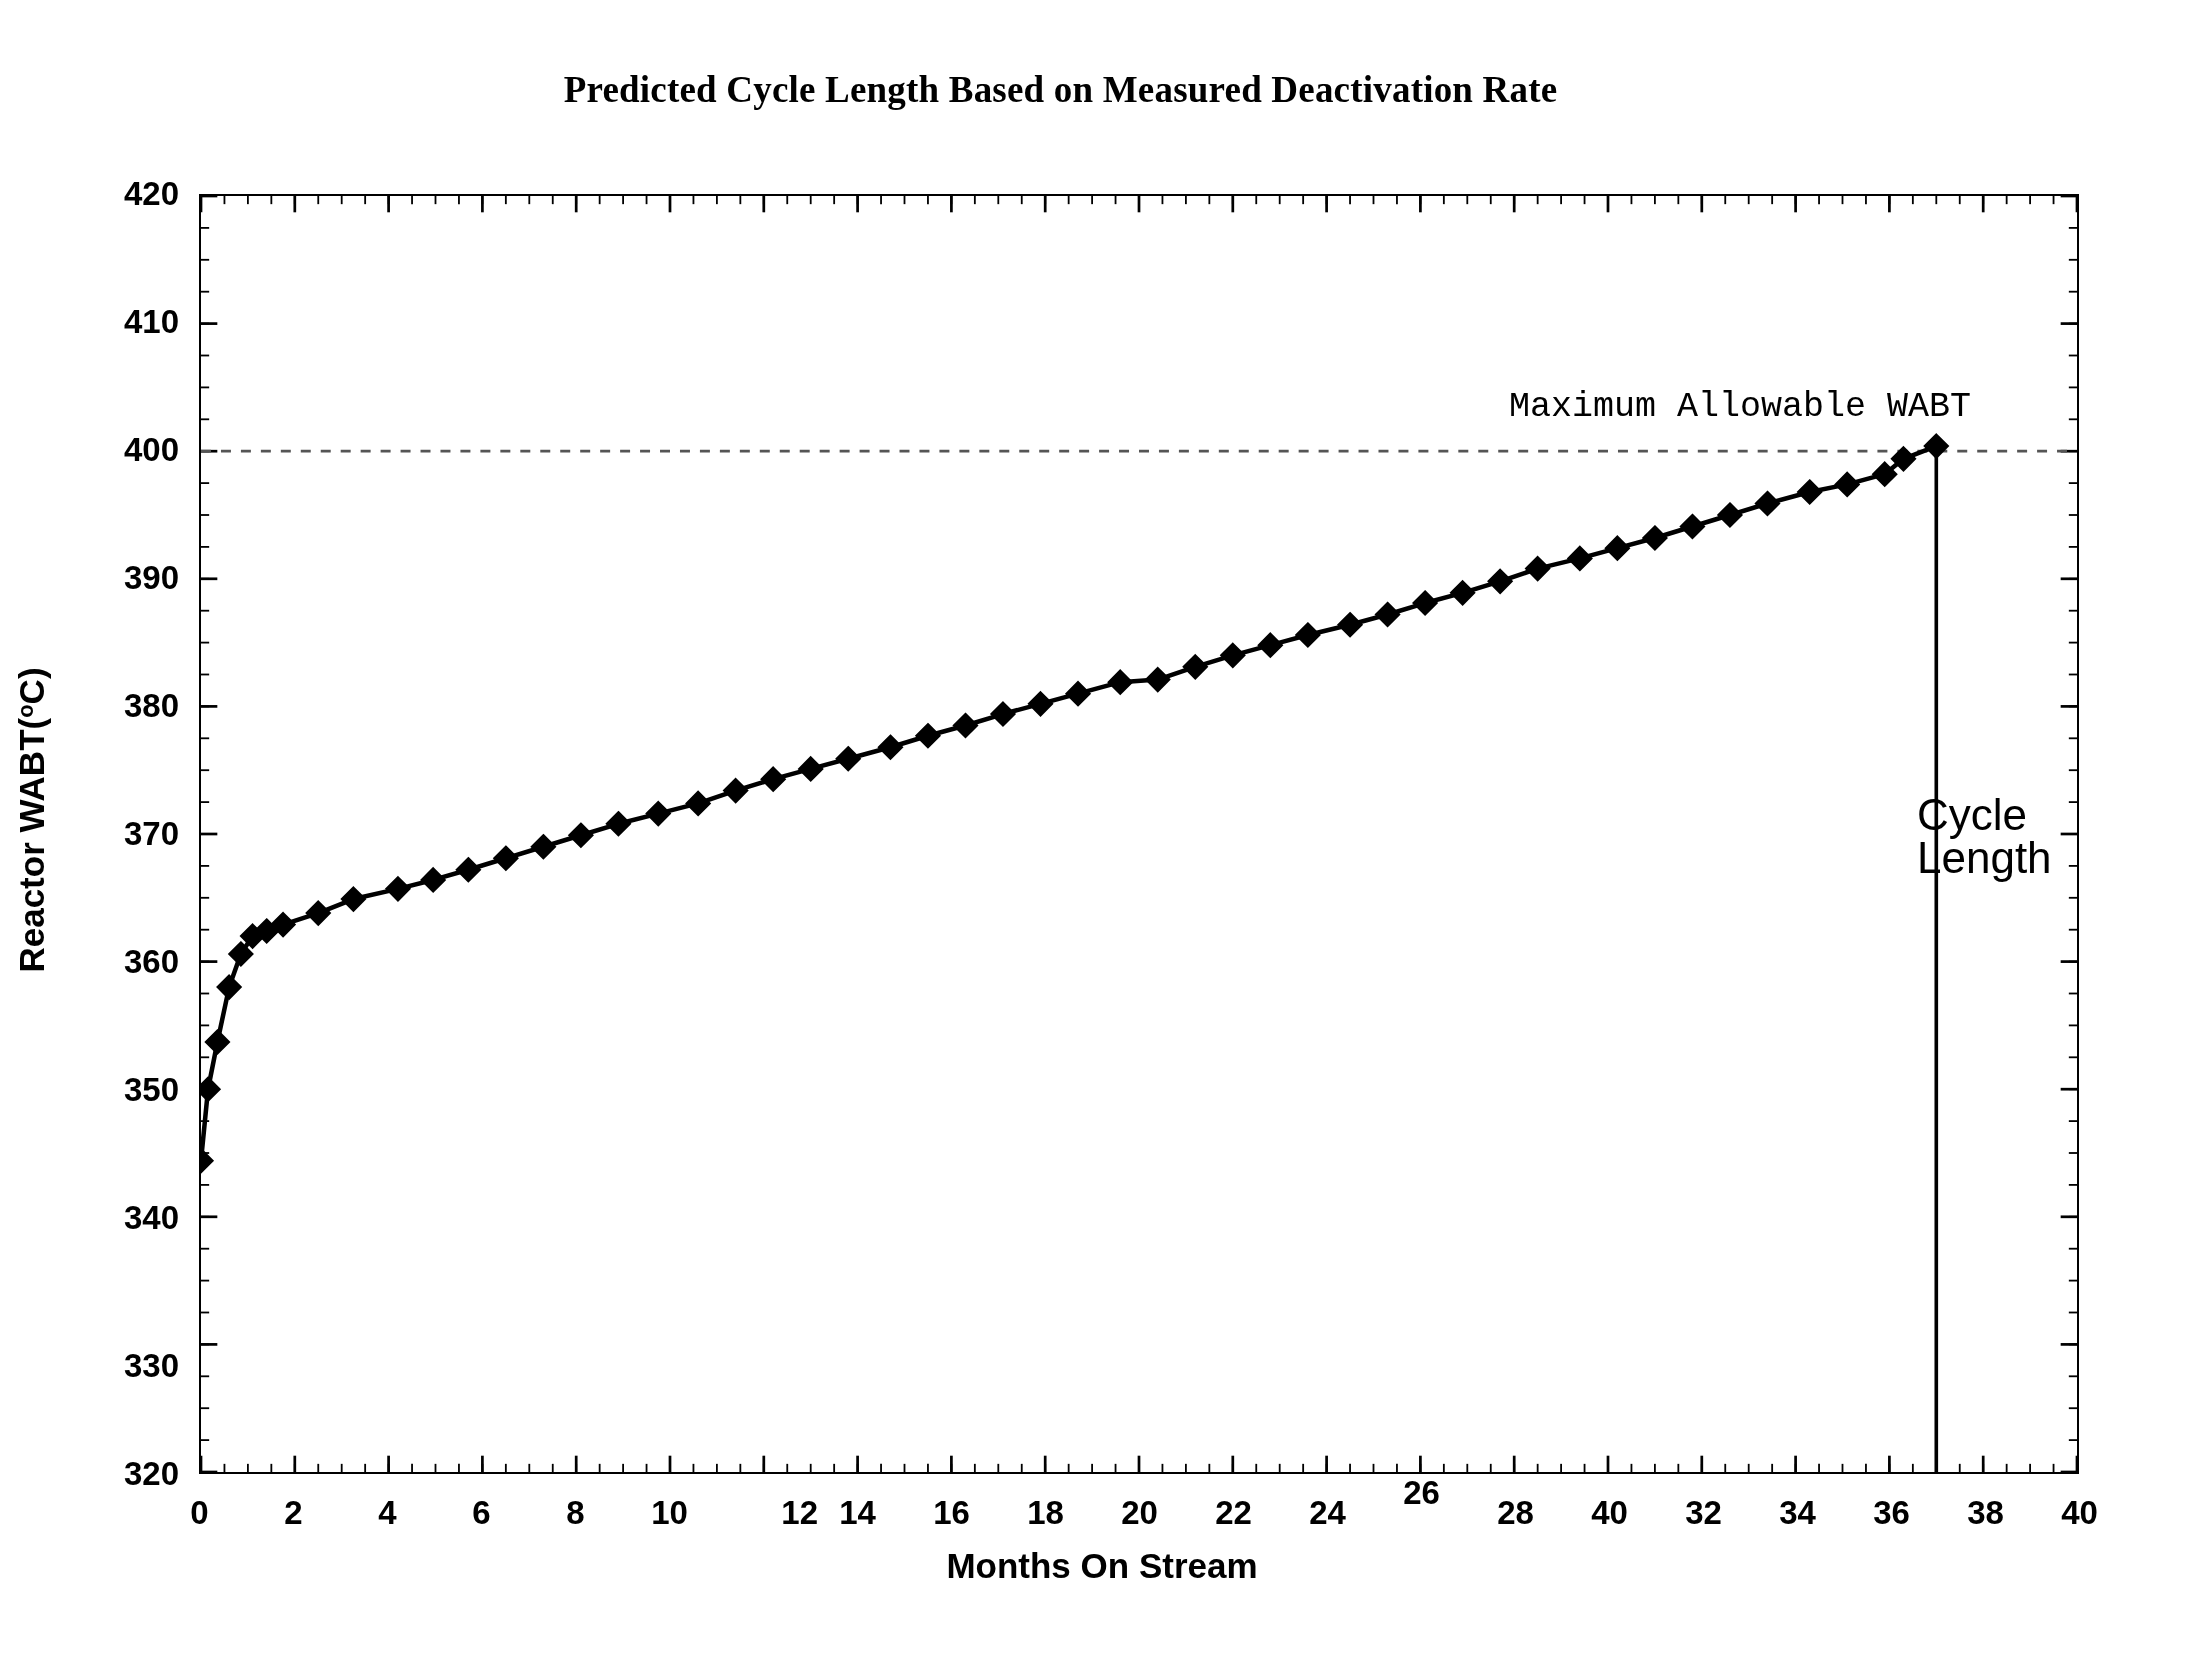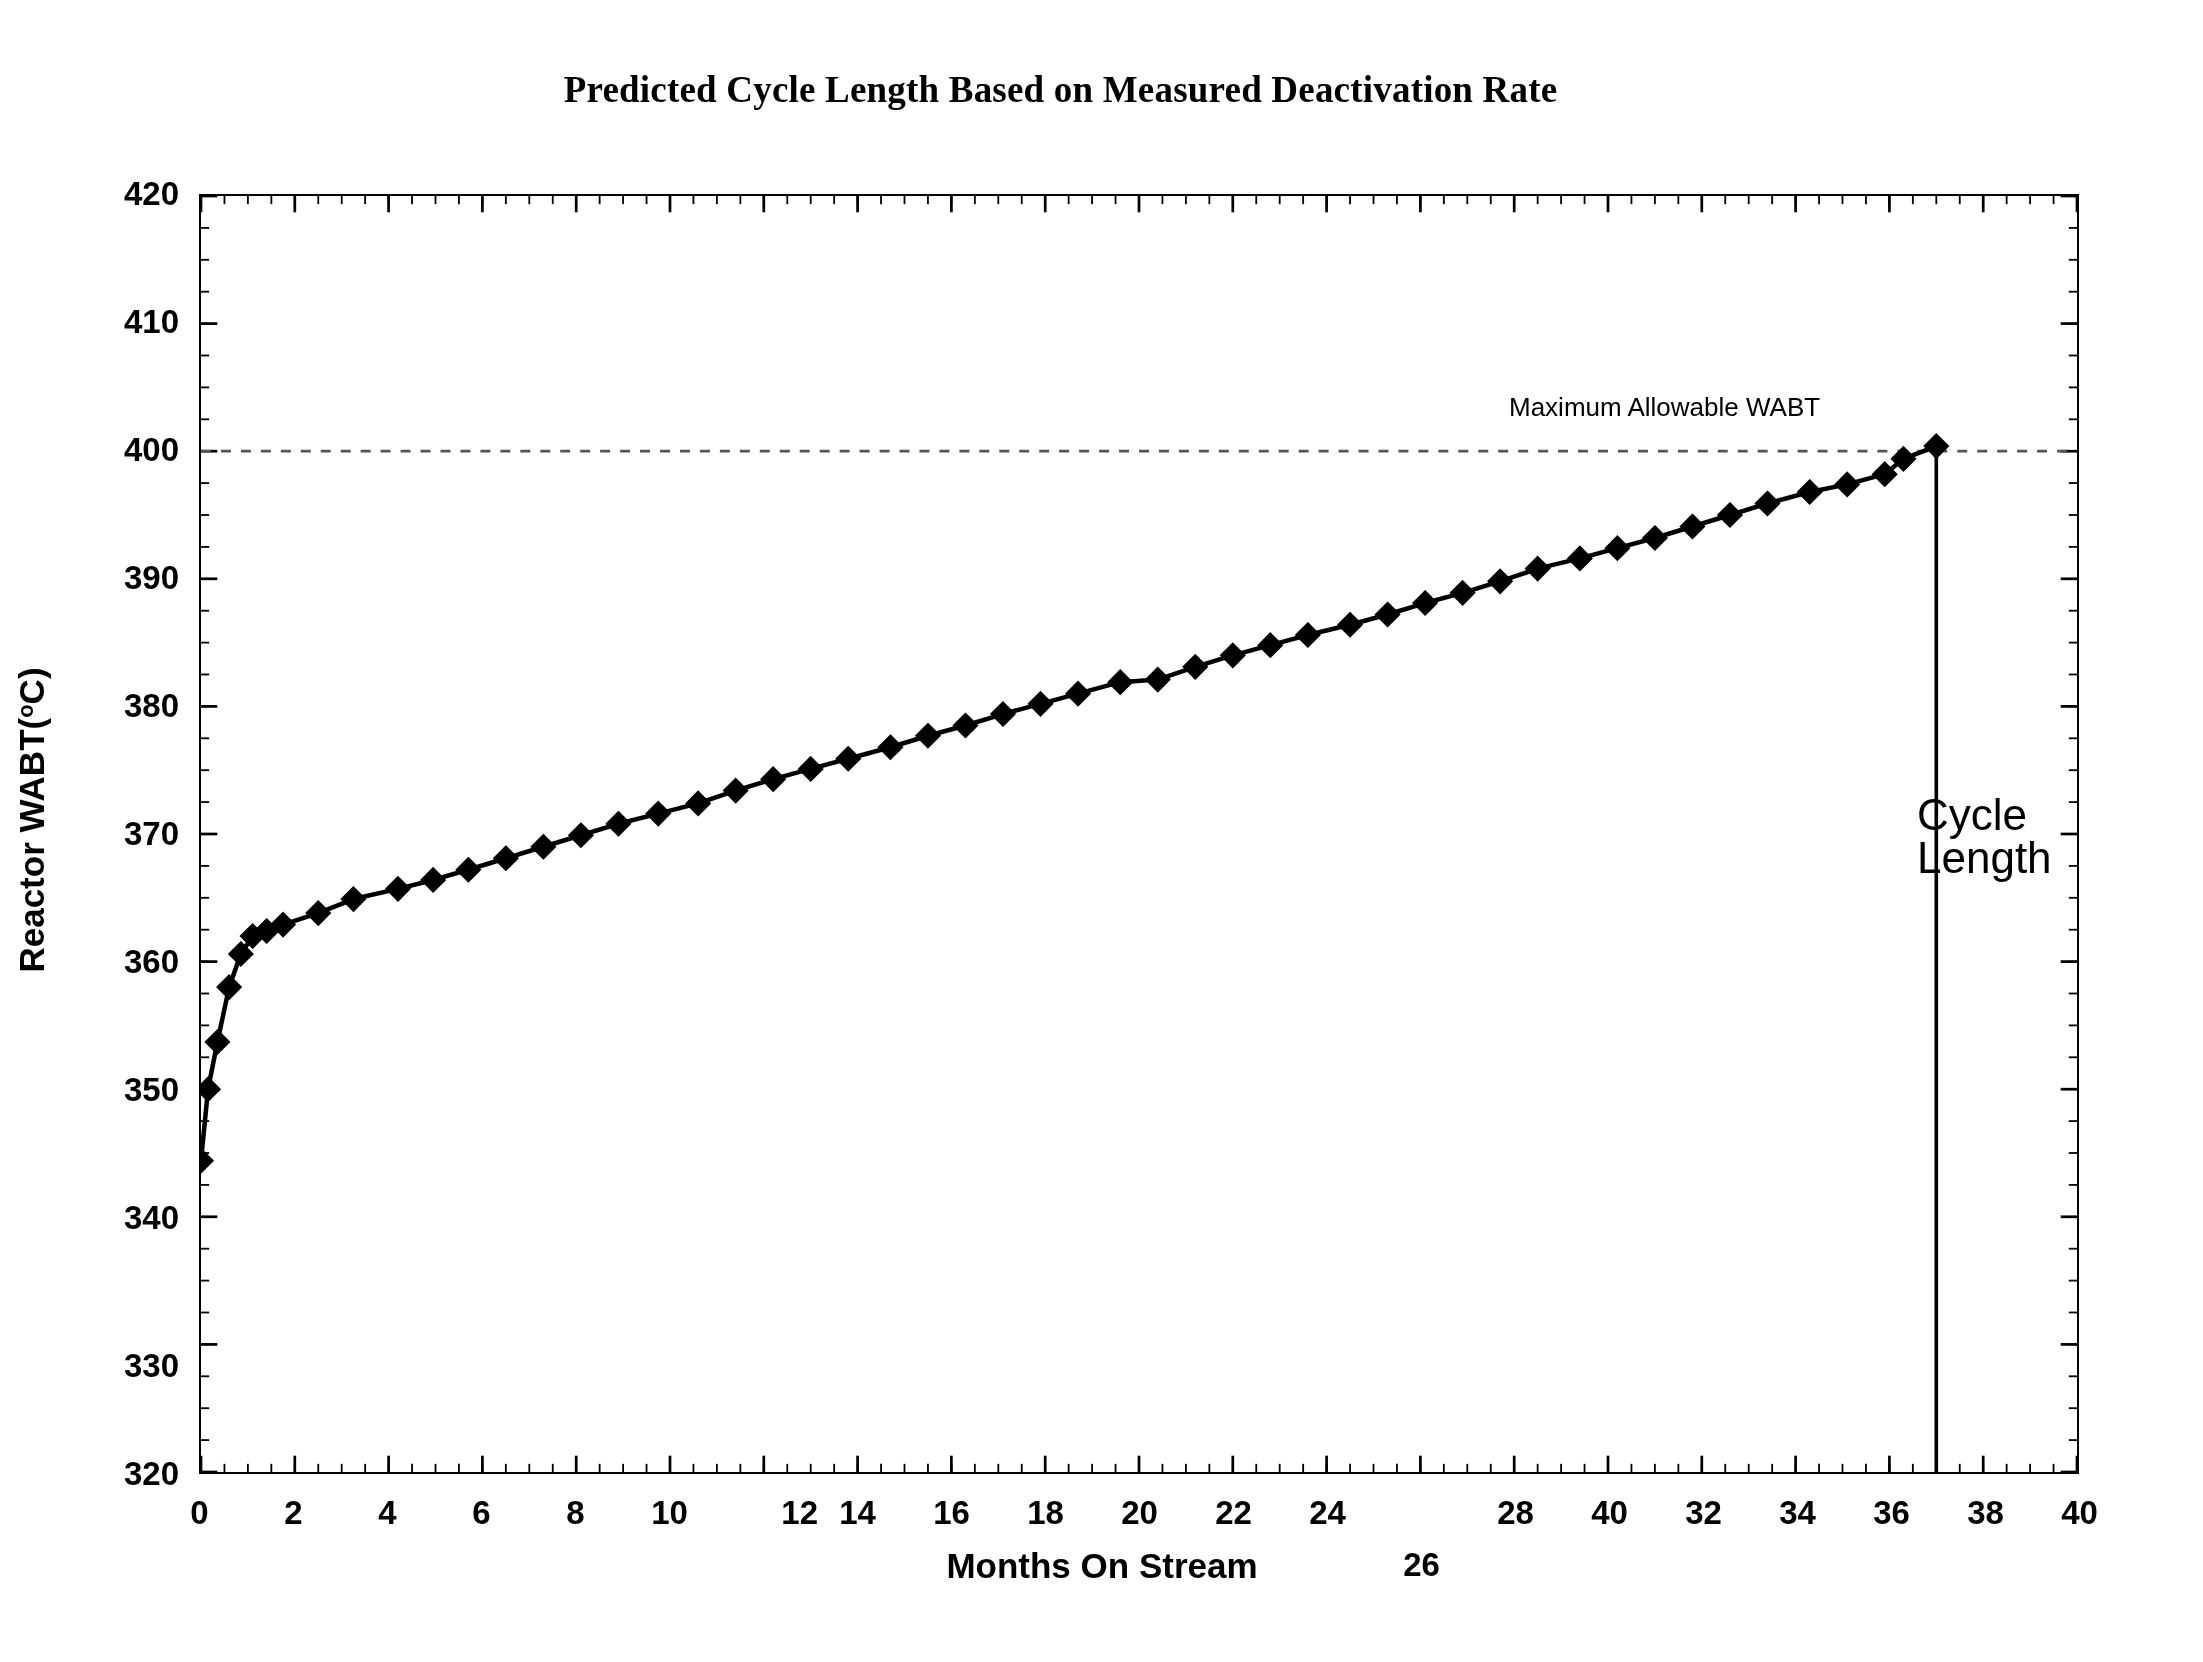--- a/index.html
+++ b/index.html
@@ -107,22 +107,22 @@
     font-weight: bold;
     font-size: 35px;
     white-space: nowrap;
   }
 
   
   #ann-max-wabt {
     position: absolute;
     left: 1509px;
     top: 389px;
-    font-family: Liberation Sans, sans-serif;
-    font-size: 26px;
+    font-family: Liberation Mono, monospace;
+    font-size: 35px;
     line-height: 36px;
     white-space: nowrap;
   }
   #ann-cycle-length {
     position: absolute;
     left: 1917px;
     top: 793px;
     font-family: "Liberation Sans", sans-serif;
     font-size: 44px;
     line-height: 43px;
@@ -531,21 +531,21 @@
       <div class="xtick-label" style="left: 427px; top: 1496px;">6</div>
       <div class="xtick-label" style="left: 521px; top: 1496px;">8</div>
       <div class="xtick-label" style="left: 615px; top: 1496px;">10</div>
       <div class="xtick-label" style="left: 709px; top: 1496px; text-align: right;">12</div>
       <div class="xtick-label" style="left: 803px; top: 1496px;">14</div>
       <div class="xtick-label" style="left: 897px; top: 1496px;">16</div>
       <div class="xtick-label" style="left: 991px; top: 1496px;">18</div>
       <div class="xtick-label" style="left: 1085px; top: 1496px;">20</div>
       <div class="xtick-label" style="left: 1179px; top: 1496px;">22</div>
       <div class="xtick-label" style="left: 1273px; top: 1496px;">24</div>
-      <div class="xtick-label" style="left: 1367px; top: 1548px;">26</div>
+      <div class="xtick-label" style="left: 1367px; top: 1476px;">26</div>
       <div class="xtick-label" style="left: 1461px; top: 1496px;">28</div>
       <div class="xtick-label" style="left: 1555px; top: 1496px;">40</div>
       <div class="xtick-label" style="left: 1649px; top: 1496px;">32</div>
       <div class="xtick-label" style="left: 1743px; top: 1496px;">34</div>
       <div class="xtick-label" style="left: 1837px; top: 1496px;">36</div>
       <div class="xtick-label" style="left: 1931px; top: 1496px;">38</div>
       <div class="xtick-label" style="left: 2025px; top: 1496px;">40</div>
     </div>
 
   <div id="y-axis-title"><span>Reactor WABT(</span><span class="sup">o</span><span>C)</span></div>

